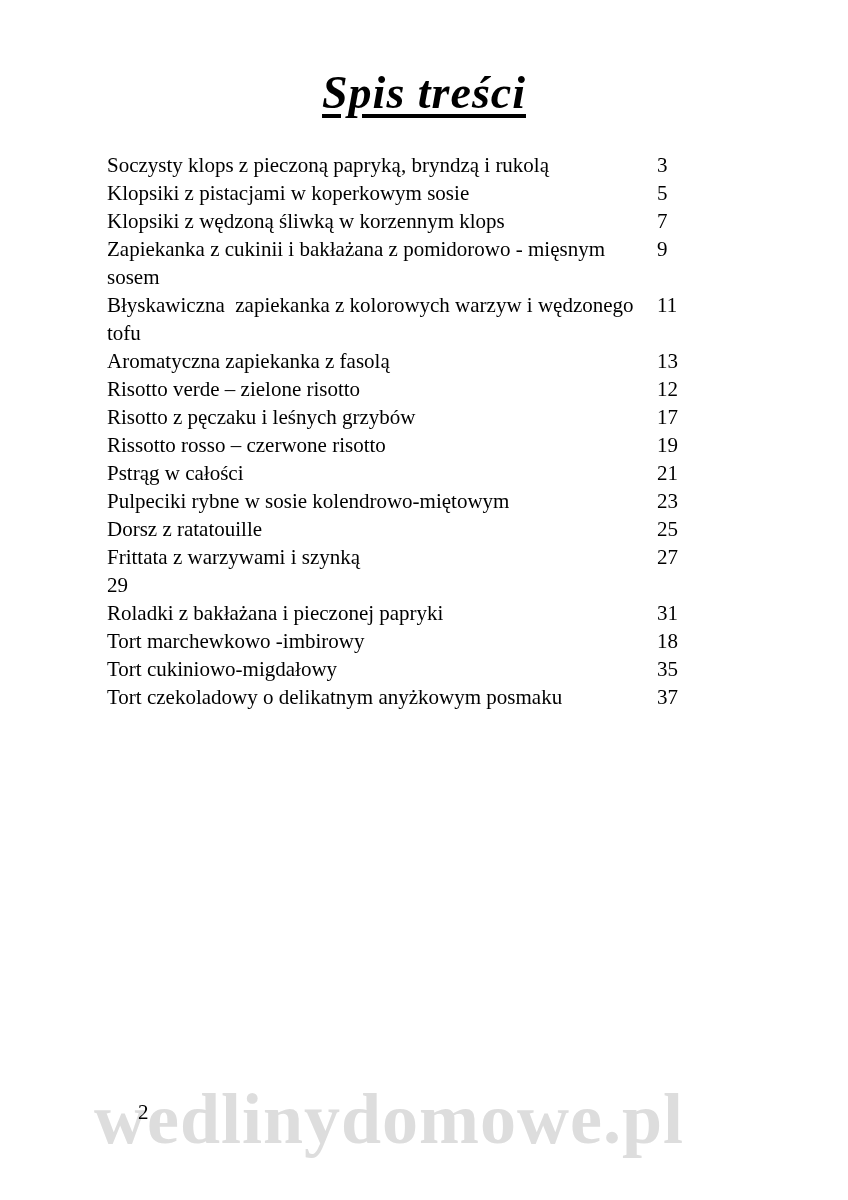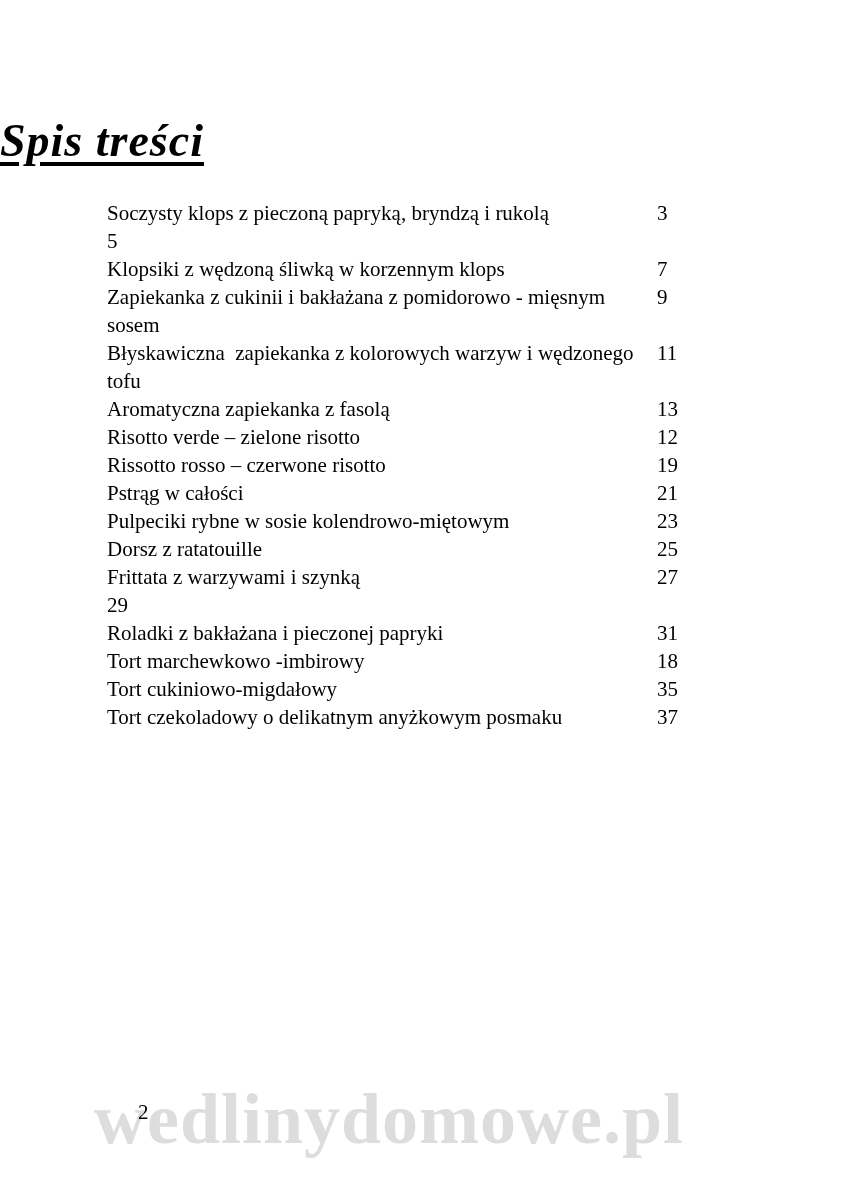--- a/index.html
+++ b/index.html
@@ -10,22 +10,22 @@
   .page {
     position: relative;
     width: 848px;
     height: 1200px;
     background: #ffffff;
     font-family: "Liberation Serif", serif;
     color: #000000;
     overflow: hidden;
   }
   .title-wrap {
-    padding-top: 114px;
-    text-align: left;
+    padding-top: 66px;
+    text-align: center;
   }
   .doc-title {
     display: inline-block;
     font-size: 46px;
     font-style: italic;
     font-weight: bold;
     text-decoration: underline;
     text-underline-offset: 6px;
     letter-spacing: 1px;
   }
@@ -76,20 +76,21 @@
   <div class="title-wrap">
     <span class="doc-title">Spis treści</span>
   </div>
 
   <div class="toc" id="toc-list">
       <div class="toc-row">
         <span class="toc-title">Soczysty klops z pieczoną papryką, bryndzą i rukolą</span>
         <span class="toc-page">3</span>
       </div>
       <div class="toc-row">
+        <span class="toc-title">Klopsiki z pistacjami w koperkowym sosie</span>
         <span class="toc-page">5</span>
       </div>
       <div class="toc-row">
         <span class="toc-title">Klopsiki z wędzoną śliwką w korzennym klops</span>
         <span class="toc-page">7</span>
       </div>
       <div class="toc-row">
         <span class="toc-title">Zapiekanka z cukinii i bakłażana z pomidorowo - mięsnym sosem</span>
         <span class="toc-page">9</span>
       </div>
@@ -97,20 +98,24 @@
         <span class="toc-title">Błyskawiczna  zapiekanka z kolorowych warzyw i wędzonego tofu</span>
         <span class="toc-page">11</span>
       </div>
       <div class="toc-row">
         <span class="toc-title">Aromatyczna zapiekanka z fasolą</span>
         <span class="toc-page">13</span>
       </div>
       <div class="toc-row">
         <span class="toc-title">Risotto verde – zielone risotto</span>
         <span class="toc-page">12</span>
+      </div>
+      <div class="toc-row">
+        <span class="toc-title">Risotto z pęczaku i leśnych grzybów</span>
+        <span class="toc-page">17</span>
       </div>
       <div class="toc-row">
         <span class="toc-title">Rissotto rosso – czerwone risotto</span>
         <span class="toc-page">19</span>
       </div>
       <div class="toc-row">
         <span class="toc-title">Pstrąg w całości</span>
         <span class="toc-page">21</span>
       </div>
       <div class="toc-row">

